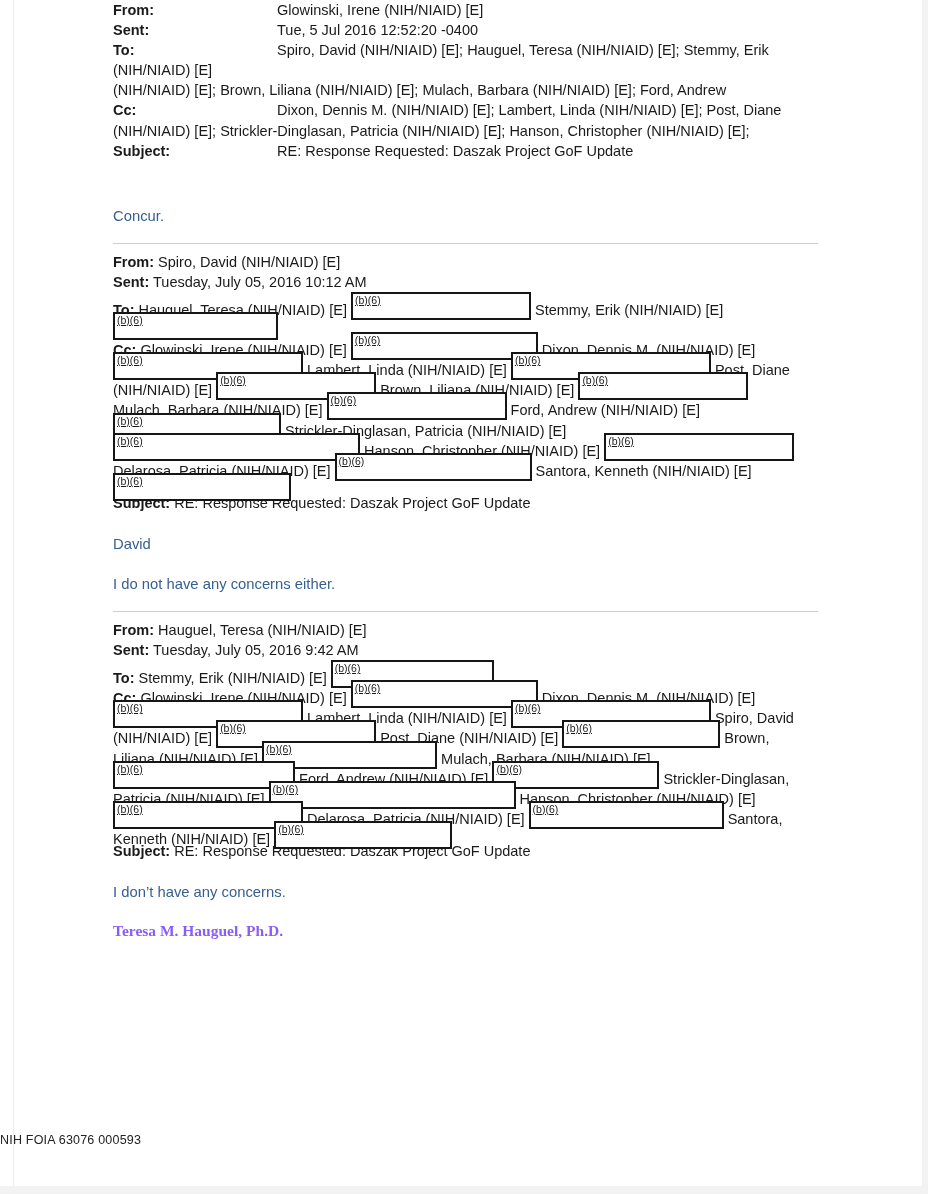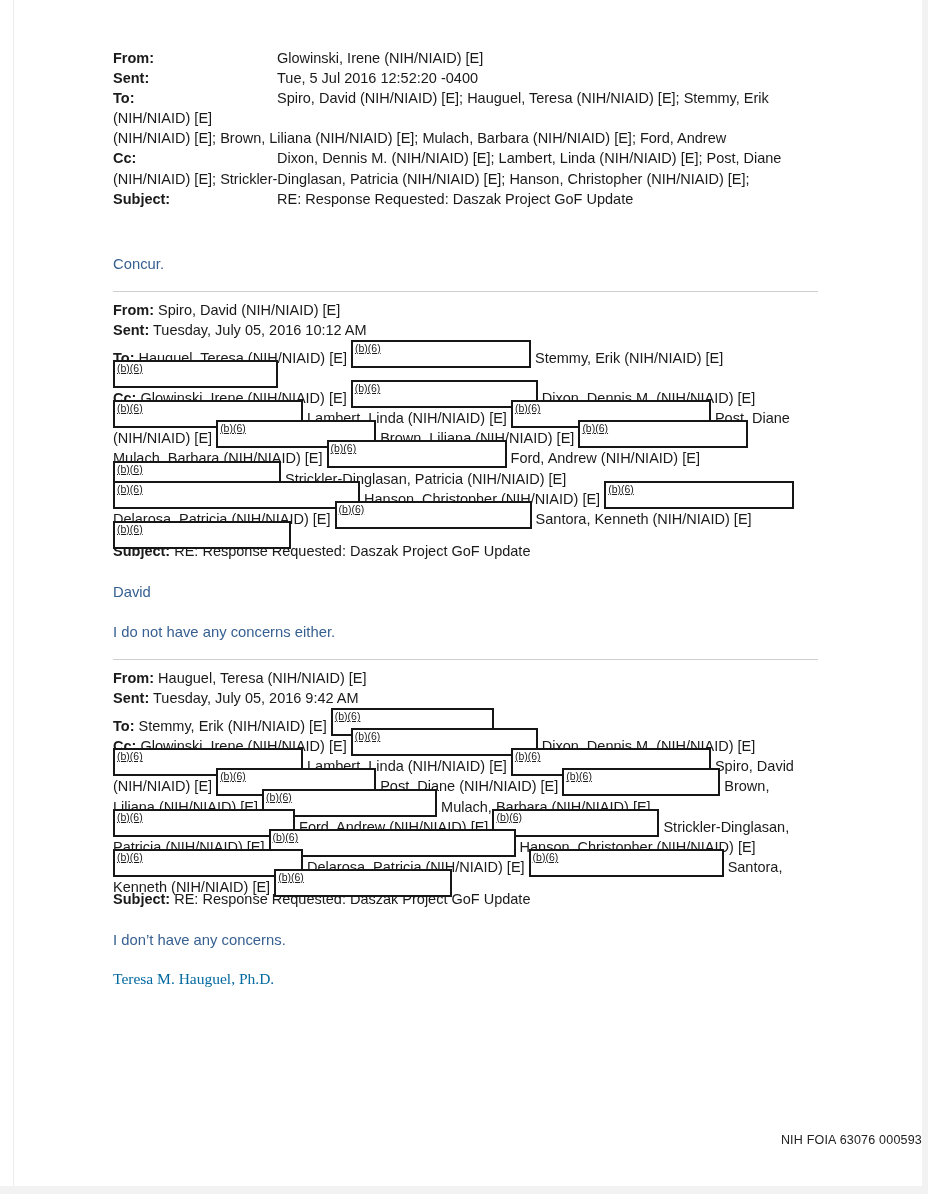--- a/index.html
+++ b/index.html
@@ -18,21 +18,20 @@
   }
   .left-edge-line {
     position:absolute; left:13px; top:0;
     width:1px; height:100%;
     background:#ececec;
   }
   .content {
     position:absolute; top:0; left:113px;
     width:705px; 
     font-size:14.5px;
-    margin-top:48px;
   }
   .hline {
     white-space:pre;
     height:20.1px; line-height:20.1px;
   }
   .hline b { font-weight:bold; }
   .tabcol { display:inline-block; width:164px; }
   .redact {
     display:inline-block;
     box-sizing:border-box;
@@ -57,28 +56,28 @@
   .email-body p { margin:20px 0 0 0; line-height:20px; }
   .email-body p.blue-para {
     color:#365f91;
     font-size:14.8px;
   }
   section.email:first-of-type .email-body p.blue-para { margin-top:45px; }
   .email-body p:first-child { margin-top:21px; }
   .email-body p.signature {
     margin-top:19px;
     font-family:"Liberation Serif","DejaVu Serif",serif;
-    font-weight:normal;
+    font-weight:bold;
     font-size:15.5px;
-    color:#0369a1;
+    color:#8b5cf6;
   }
   .footer {
     position:absolute; top:1133px; left:0;
     width:922px;
-    text-align:right;
+    text-align:left;
     font-size:12.5px;
     color:#222222;
     letter-spacing:0.2px;
   }
 </style>
 </head>
 <body>
 
 <div class="page">
   <div class="left-edge-line"></div>

